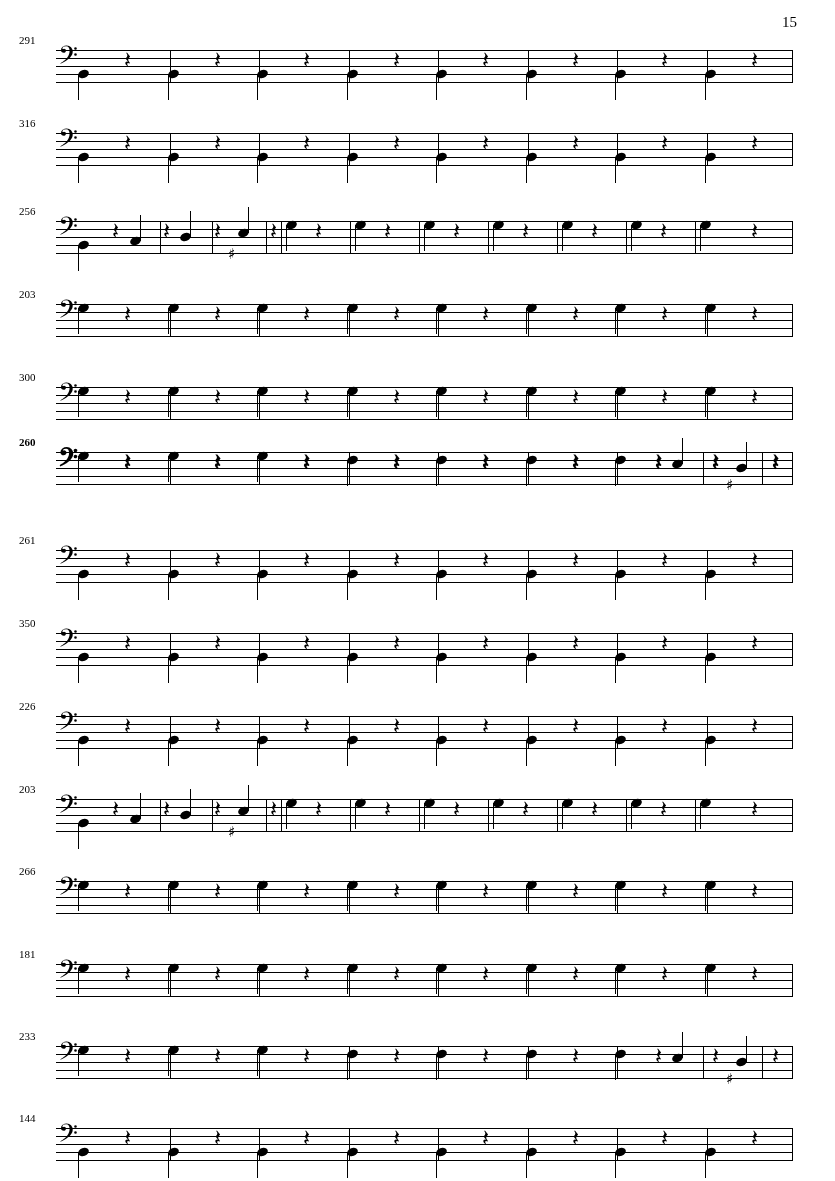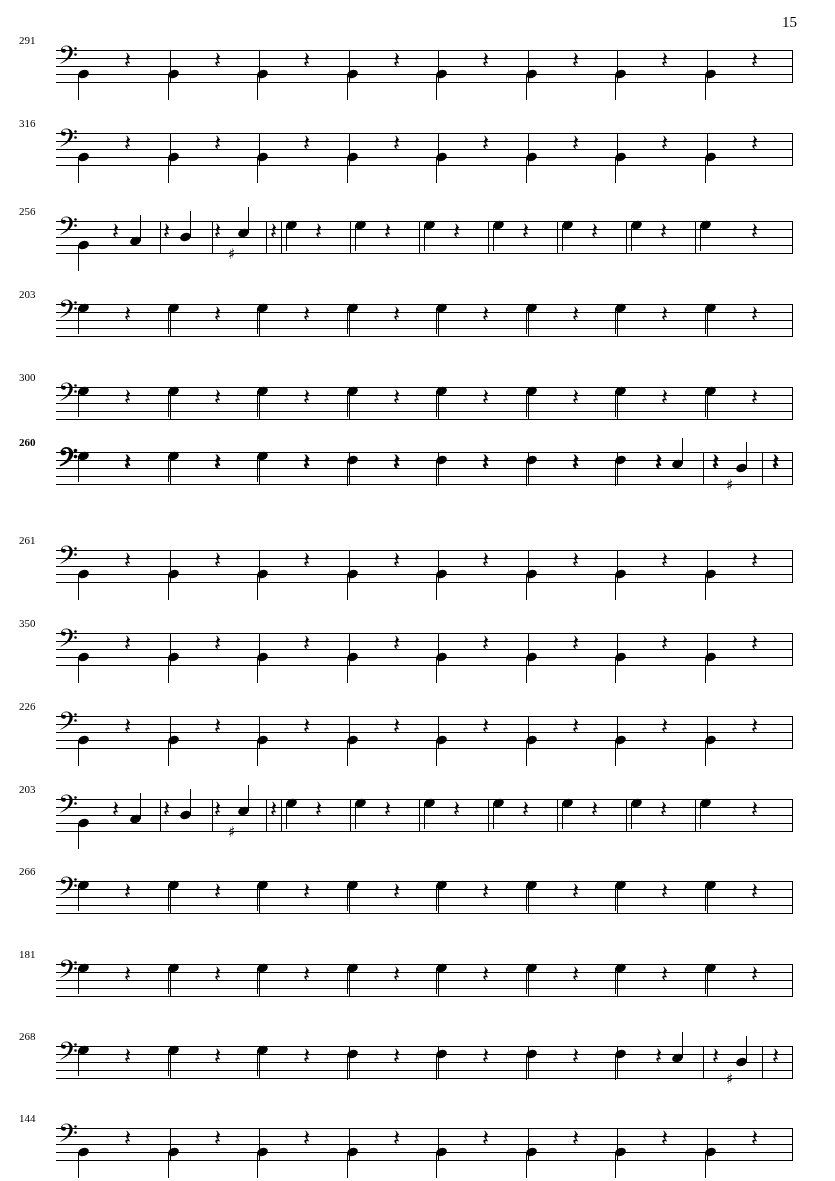--- a/index.html
+++ b/index.html
@@ -652,21 +652,21 @@
         <div class="stem" style="left: 526px; top: 20px;"></div>
         <div class="rest" style="left: 572px; top: 15px;">𝄽</div>
         <div class="note" style="left: 615px; top: 16px;"></div>
         <div class="stem" style="left: 615px; top: 20px;"></div>
         <div class="rest" style="left: 661px; top: 15px;">𝄽</div>
         <div class="note" style="left: 705px; top: 16px;"></div>
         <div class="stem" style="left: 705px; top: 20px;"></div>
         <div class="rest" style="left: 751px; top: 15px;">𝄽</div>
       </div>
       <div class="system" style="top: 1030px;">
-        <div class="measure-number">268</div>
+        <div class="measure-number">233</div>
         <div class="staff">
           <div class="line l0"></div>
           <div class="line l1"></div>
           <div class="line l2"></div>
           <div class="line l3"></div>
           <div class="line l4"></div>
         </div>
         <div class="clef">𝄢</div>
         <div class="barline" style="left: 170px;"></div>
         <div class="barline" style="left: 259px;"></div>

